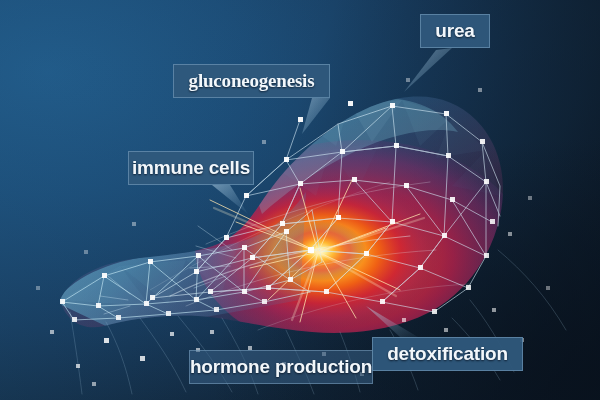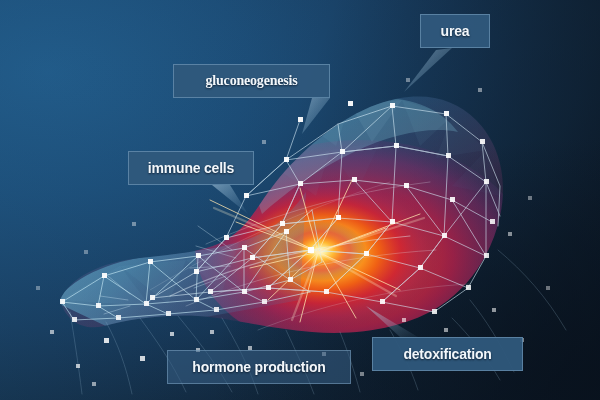--- a/index.html
+++ b/index.html
@@ -50,31 +50,32 @@
     position: absolute;
     display: flex;
     align-items: center;
     justify-content: center;
     box-sizing: border-box;
     height: 34px;
     padding: 0 13px;
     background: rgba(59,101,139,0.62);
     border: 1px solid rgba(150,190,220,0.42);
     color: #f2f7fb;
-    font-size: 14px;
+    font-size: 19px;
     font-weight: 700;
     letter-spacing: -0.2px;
     white-space: nowrap;
     text-shadow: 0 1px 2px rgba(5,15,28,0.75);
   }
   .label.solid {
     background: rgba(47,88,124,0.95);
   }
   .label.translucent {
     background: rgba(56,96,134,0.55);
+    margin-left: 22px;
   }
 </style>
 </head>
 <body>
 
 <div id="stage">
 
   <div class="bg-base"></div>
   <div class="bg-vignette"></div>
   <div class="bg-darkcorner"></div>

